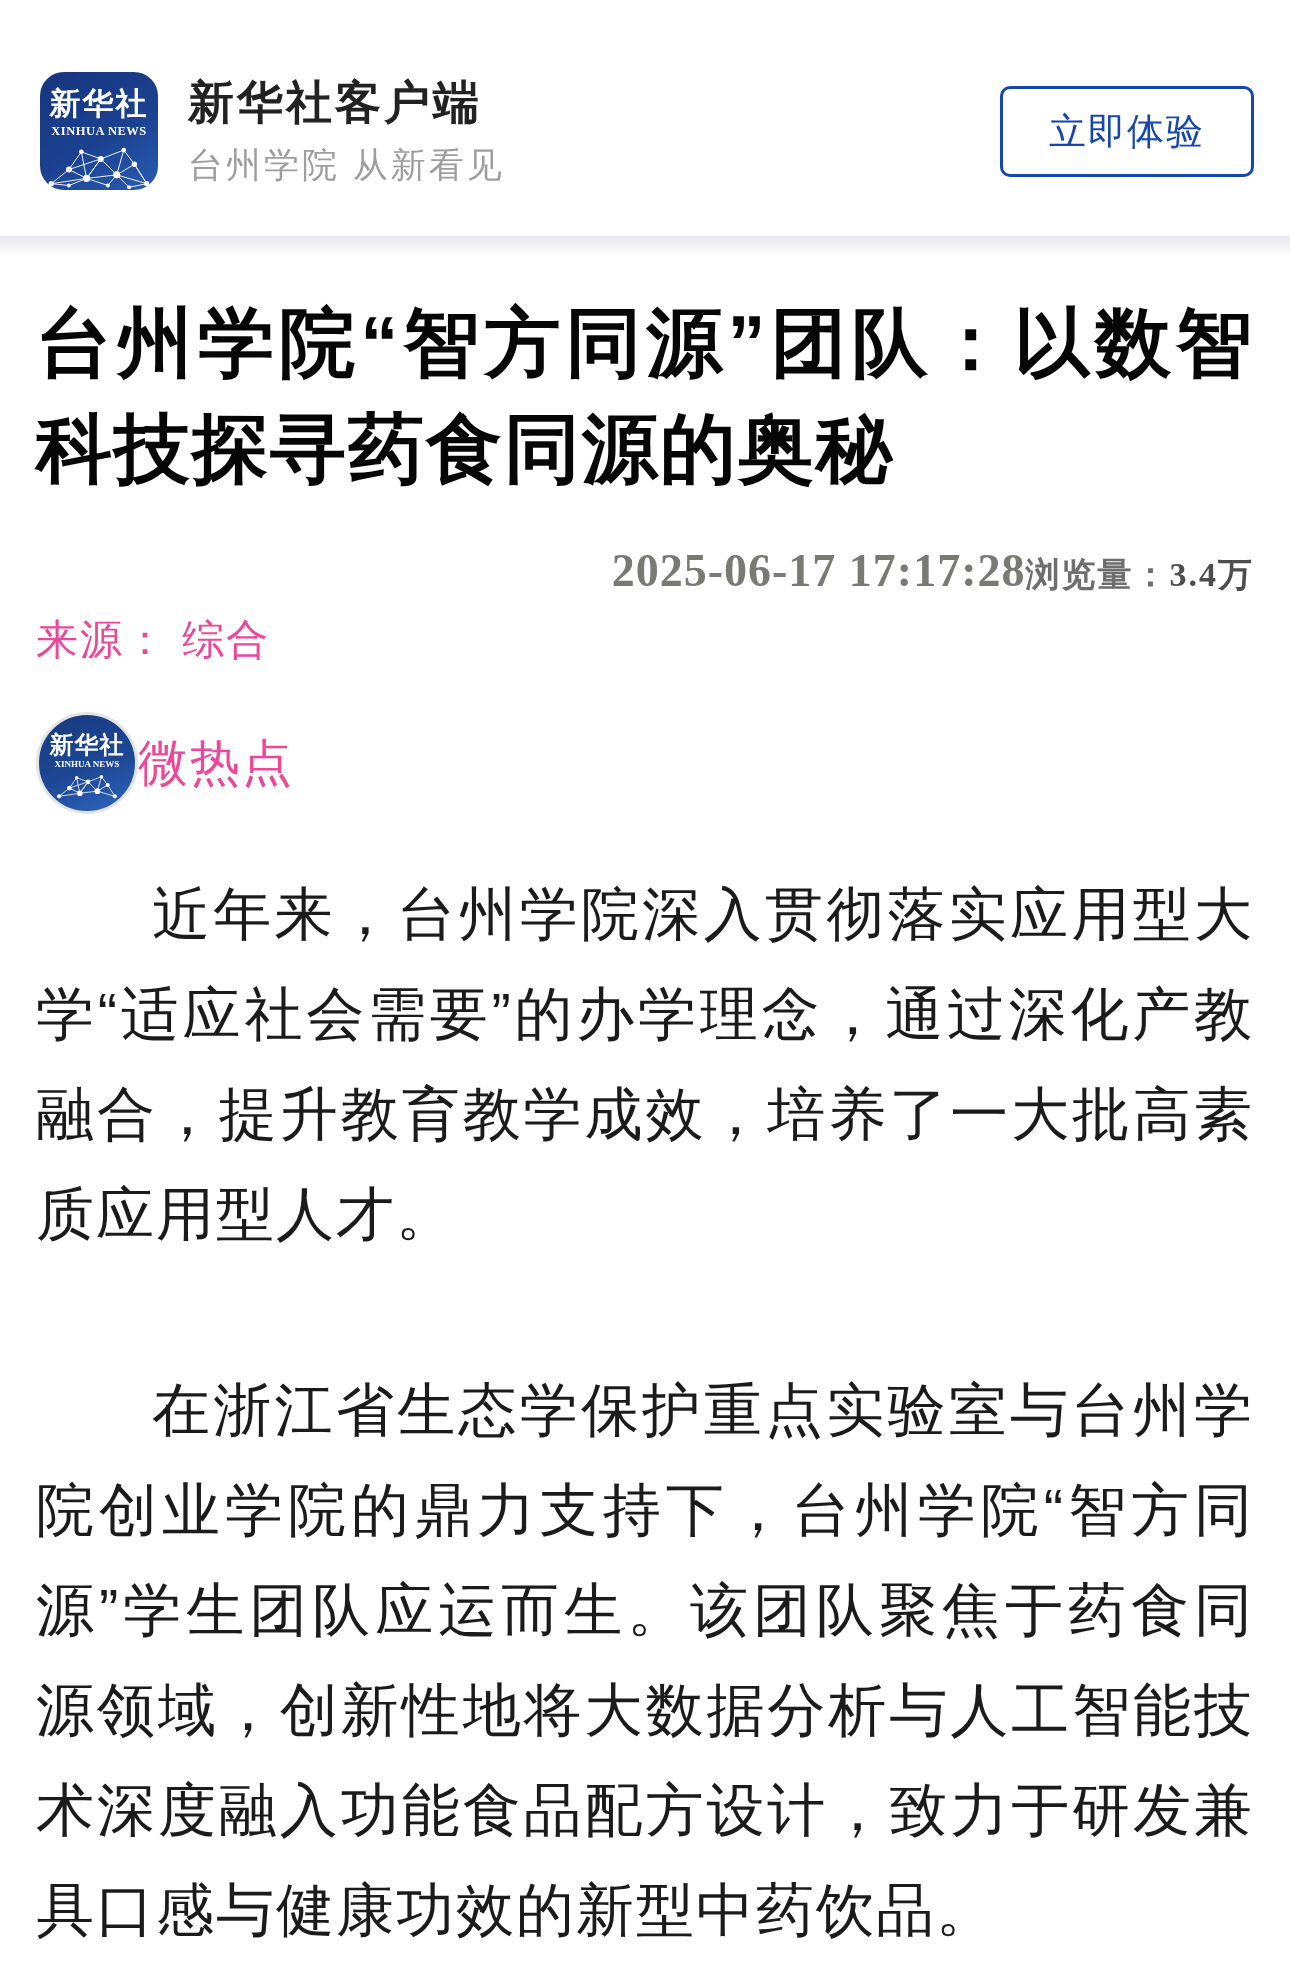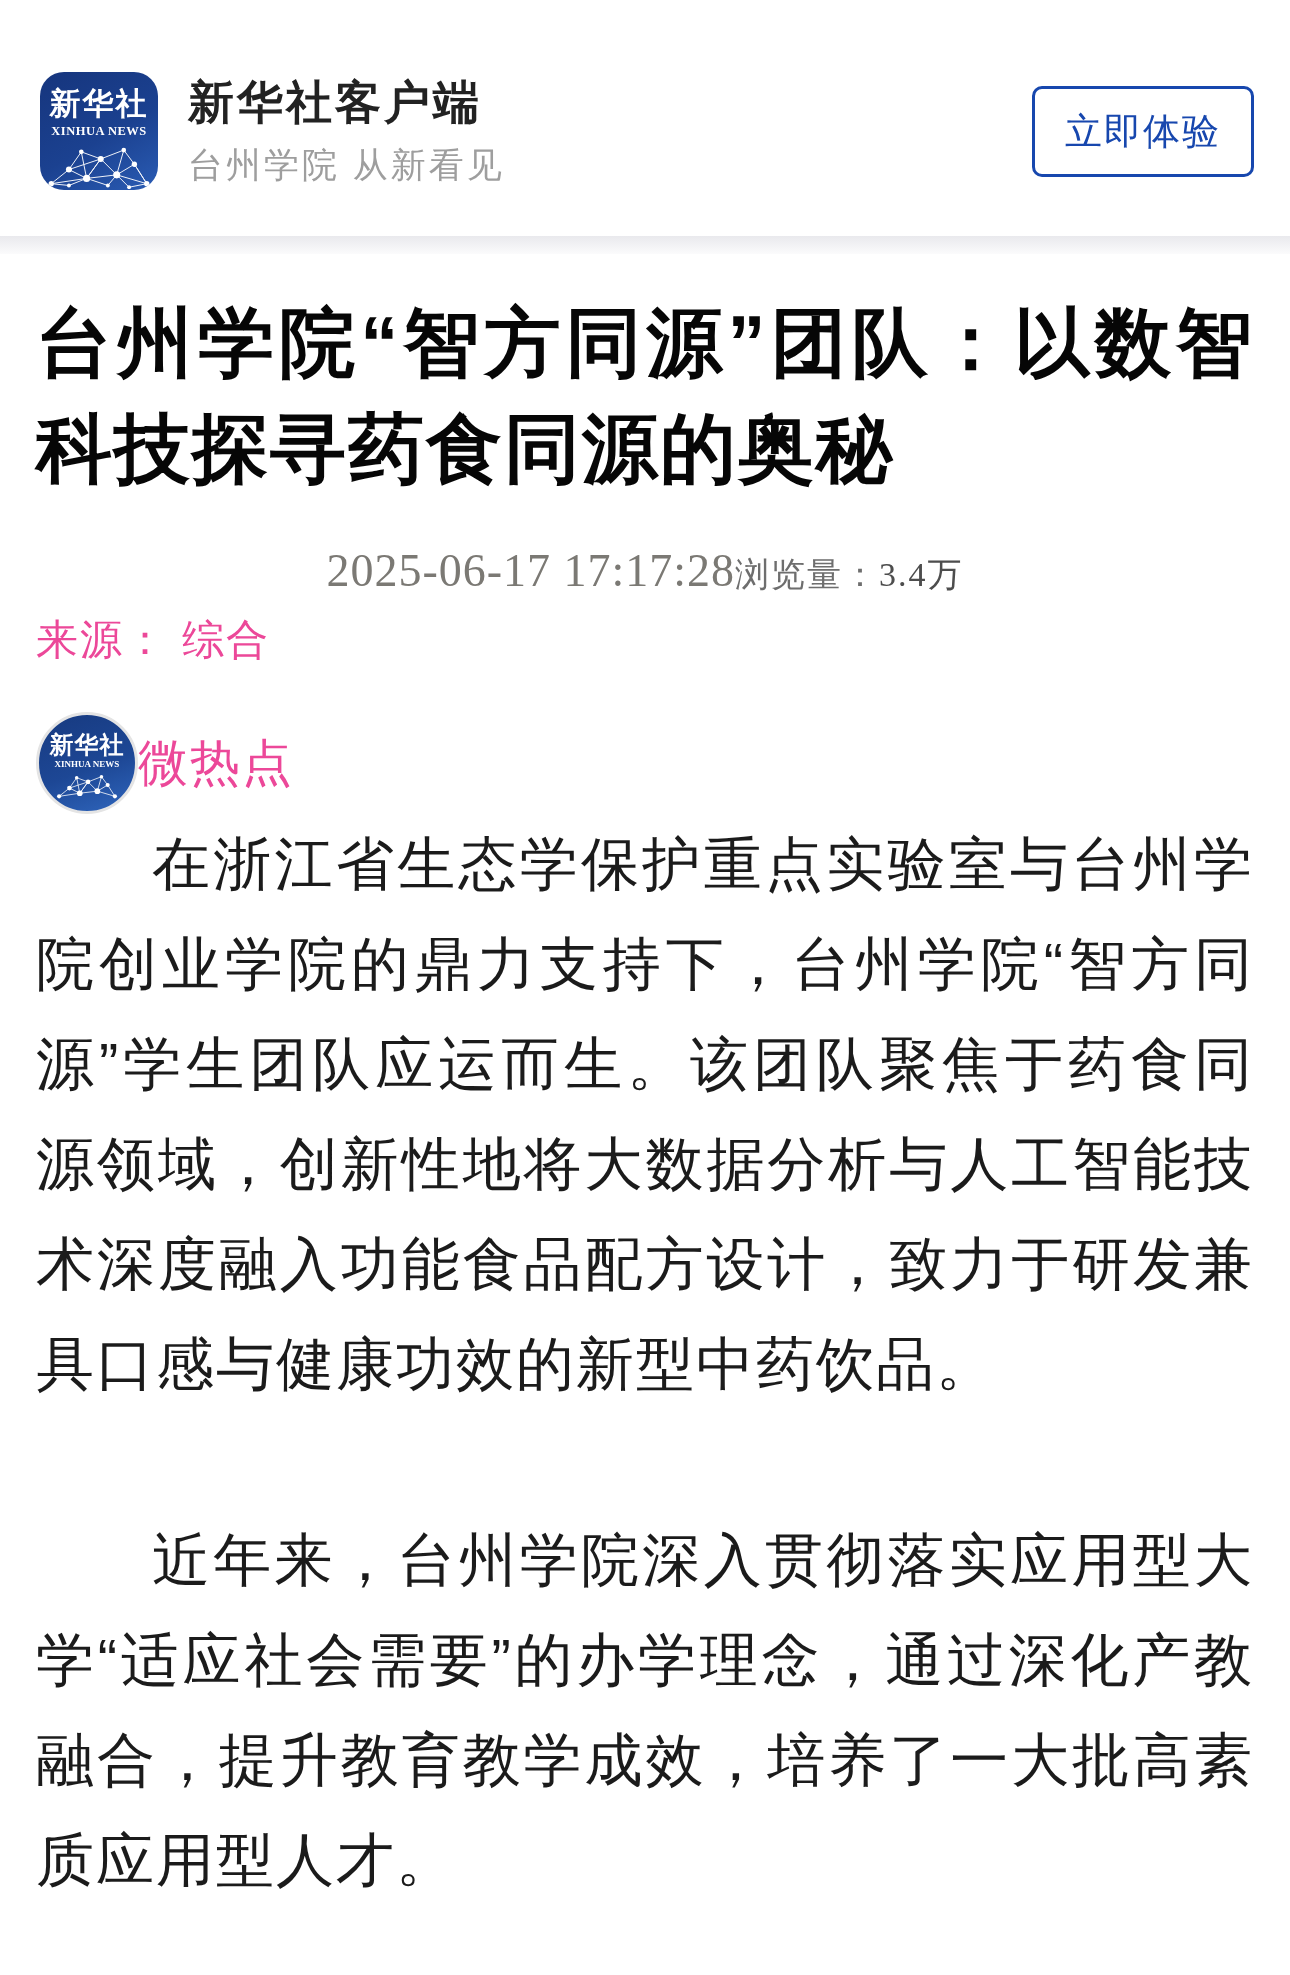--- a/index.html
+++ b/index.html
@@ -50,21 +50,21 @@
   }
   .cta-button {
     flex: 0 0 auto;
     background: #fff;
     border: 3px solid #1747ae;
     border-radius: 10px;
     color: #1747ae;
     font-size: 37px;
     font-family: "Liberation Sans", sans-serif;
     letter-spacing: 2px;
-    padding: 24px 30px;
+    padding: 24px 46px;
     line-height: 1;
     cursor: pointer;
   }
 
   
   .header-divider {
     width: 100%; height: 18px;
     background: linear-gradient(#e9e9ed, #fbfbfc);
   }
 
@@ -77,22 +77,23 @@
     line-height: 106px;
     font-weight: 700;
     color: #060606;
     letter-spacing: 2px;
     text-align: justify;
   }
 
   .meta-row {
     margin-top: 42px;
     display: flex;
-    justify-content: center;
+    justify-content: flex-end;
     align-items: baseline;
+    font-weight: bold;
   }
   .publish-date {
     font-family: "Liberation Serif", "DejaVu Serif", serif;
     font-size: 46px;
     color: #7b7974;
     letter-spacing: 1px;
   }
   .views { font-size: 34px; color: #6e6e6e; letter-spacing: 2px; }
   .views .views-value {
     font-family: "Liberation Serif", "DejaVu Serif", serif;
@@ -226,17 +227,17 @@
               <circle cx="100" cy="24" r="4"></circle>
             <circle cx="114" cy="46" r="4"></circle>
               <circle cx="40" cy="10" r="3.4"></circle>
             <circle cx="88" cy="8" r="3.4"></circle>
           </g>
         </svg>
       </div>
       <span class="author-name">微热点</span>
     </div>
 
+    <p class="body-para first">近年来，台州学院深入贯彻落实应用型大学“适应社会需要”的办学理念，通过深化产教融合，提升教育教学成效，培养了一大批高素质应用型人才。</p>
     <p class="body-para">在浙江省生态学保护重点实验室与台州学院创业学院的鼎力支持下，台州学院“智方同源”学生团队应运而生。该团队聚焦于药食同源领域，创新性地将大数据分析与人工智能技术深度融入功能食品配方设计，致力于研发兼具口感与健康功效的新型中药饮品。</p>
-    <p class="body-para first">近年来，台州学院深入贯彻落实应用型大学“适应社会需要”的办学理念，通过深化产教融合，提升教育教学成效，培养了一大批高素质应用型人才。</p>
   </main>
 
 </div>
 
 </body></html>

